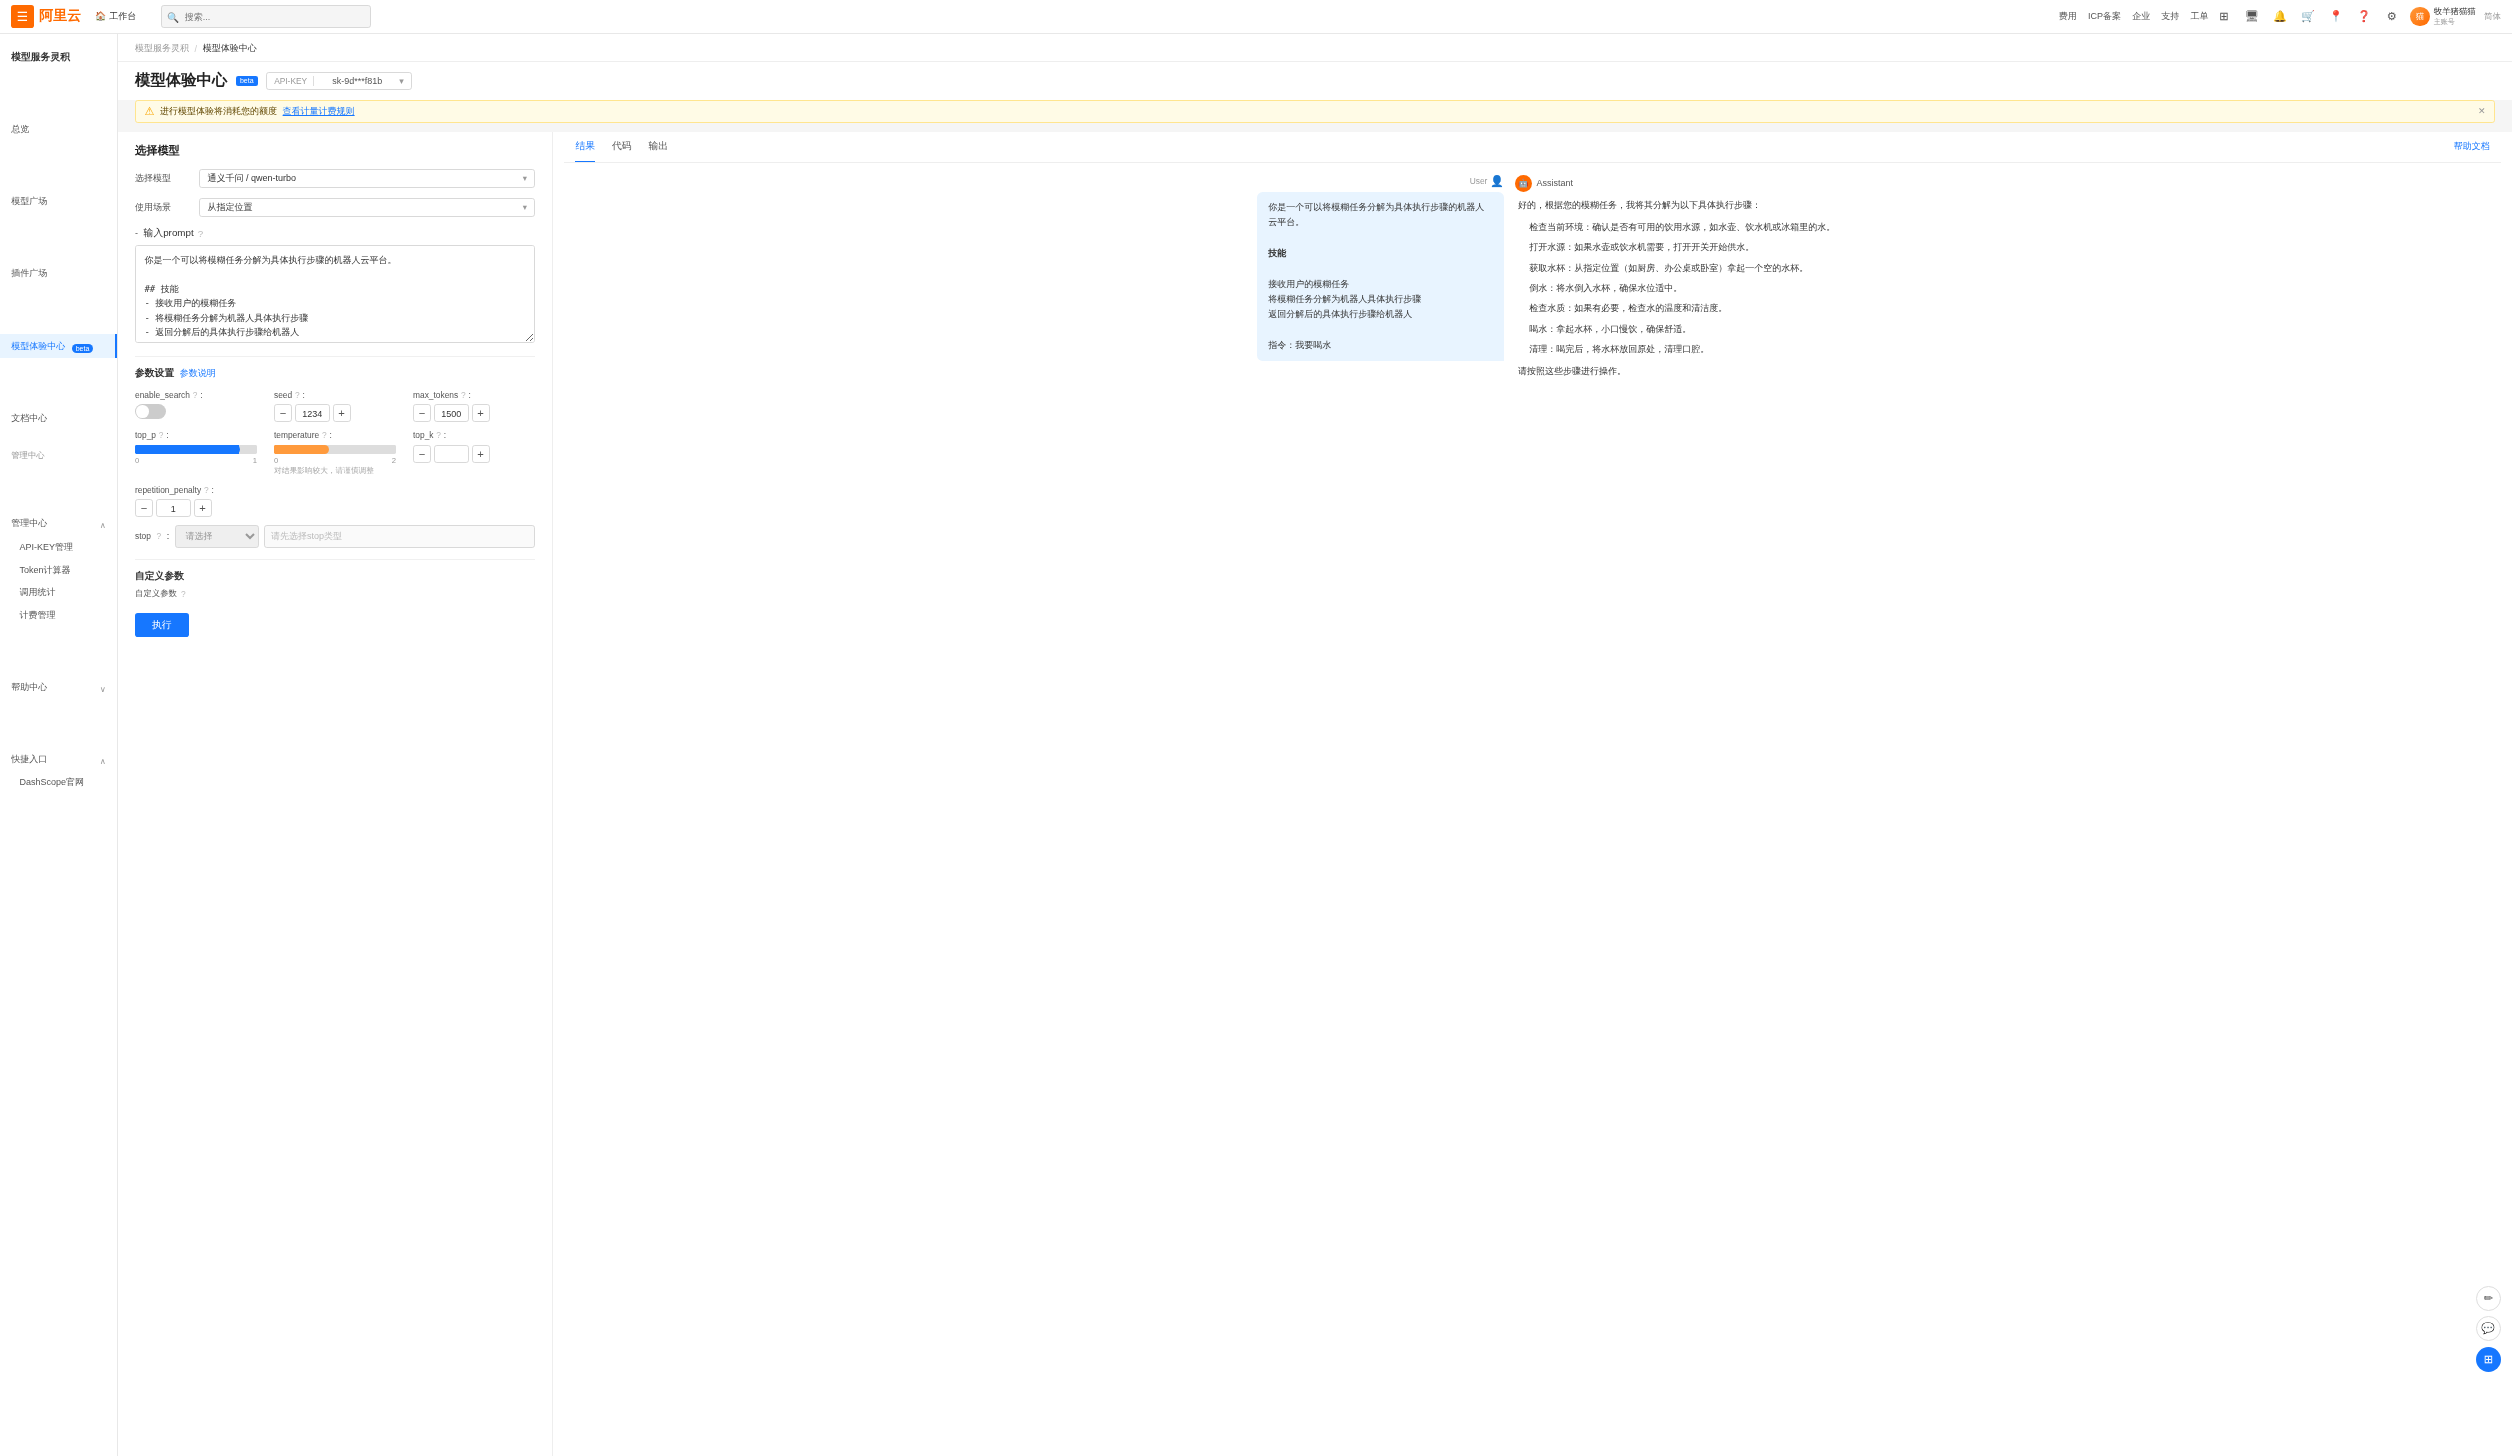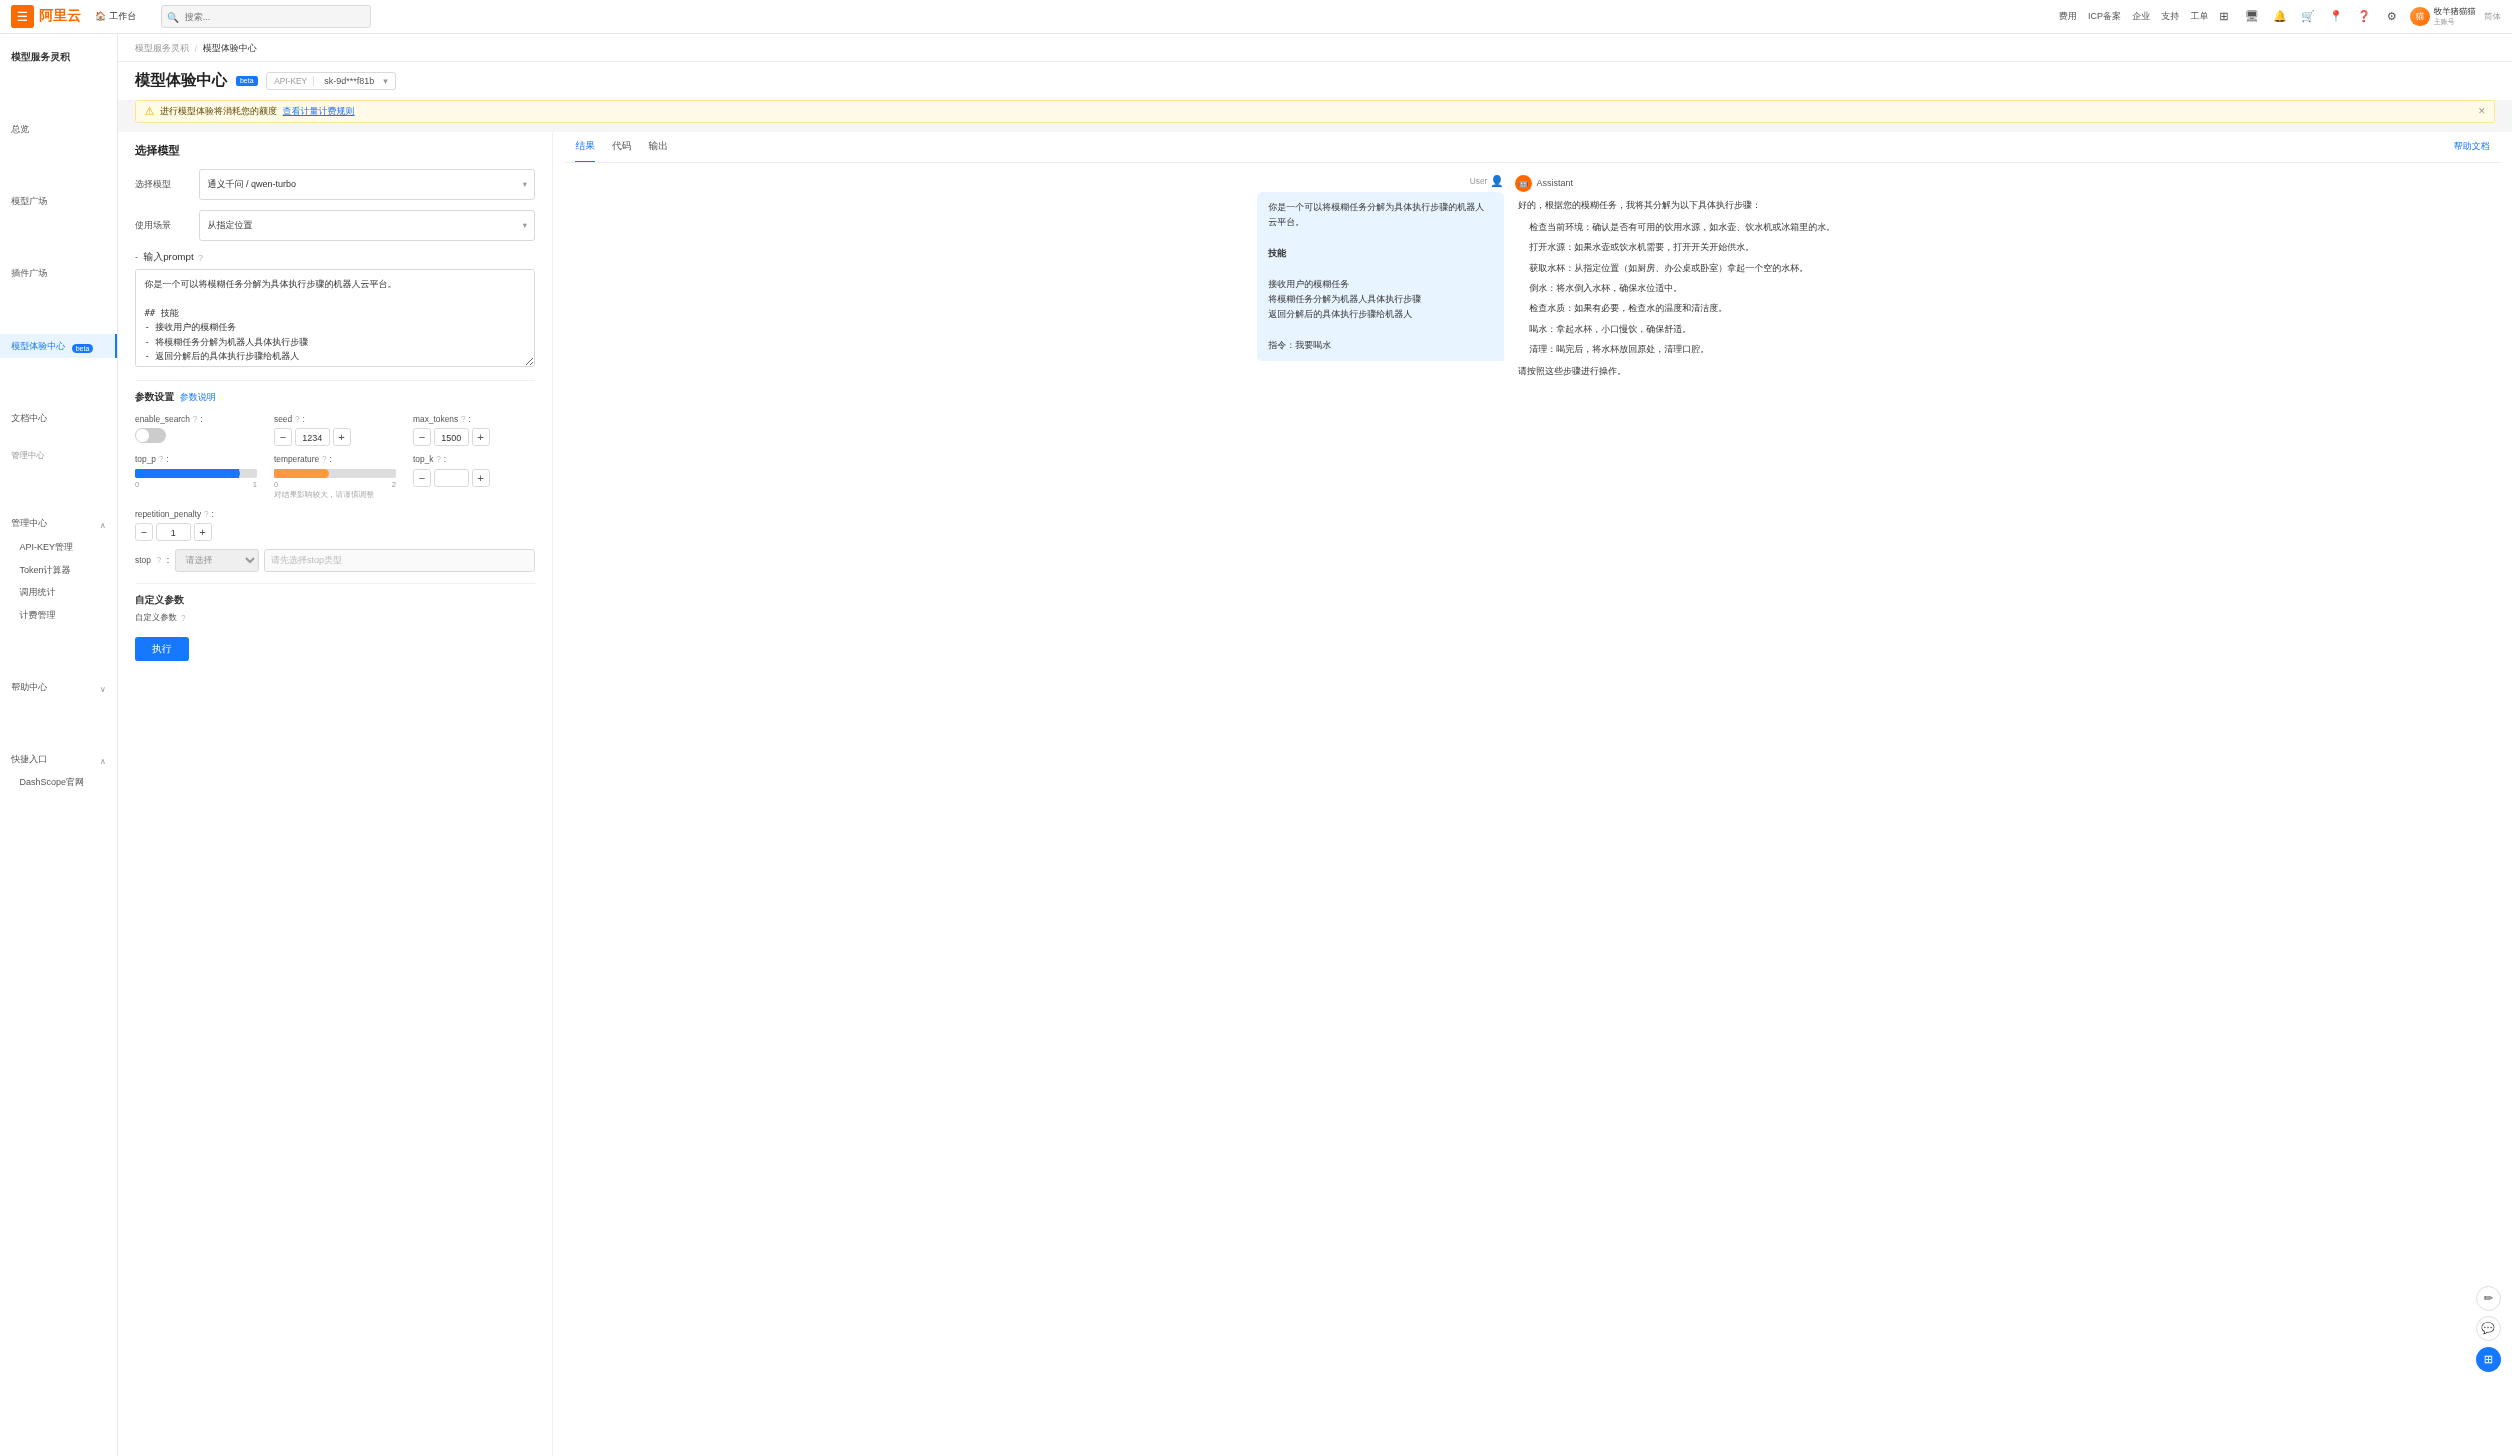--- a/index.html
+++ b/index.html
@@ -47,39 +47,39 @@
     
     .breadcrumb { display: flex; align-items: center; gap: 5.6px; padding: 8.4px 17px 5.6px; font-size: 9px; color: #999; background: #fff; border-bottom: 0.7px solid #eee; }
     .breadcrumb-sep { color: #ccc; }
     .breadcrumb-current { color: #333; }
 
     
     .page-header { background: #fff; padding: 8.4px 17px 0; }
     .page-title-row { display: flex; align-items: center; gap: 8.4px; }
     .page-title { font-size: 15.4px; font-weight: 600; color: #222; }
     .beta-badge { background: #1677ff; color: white; font-size: 7px; padding: 1.4px 4.2px; border-radius: 2.1px; font-weight: 500; }
-    .api-key-box { display: flex; align-items: center; border: 0.7px solid #d9d9d9; border-radius: 2.8px; padding: 2.8px 7px; gap: 9px; font-size: 9px; color: #555; cursor: pointer; text-align: center; }
+    .api-key-box { display: flex; align-items: center; border: 0.7px solid #d9d9d9; border-radius: 2.8px; padding: 2.8px 7px; gap: 17px; font-size: 9px; color: #555; cursor: pointer; text-align: center; }
     .api-key-label { color: #999; font-size: 8.4px; border-right: 0.7px solid #ddd; padding-right: 5.6px; margin-right: 1.4px; }
 
     
     .notice-banner { display: flex; align-items: center; gap: 5.6px; background: #fffbe6; border: 0.7px solid #ffe58f; border-radius: 2.8px; padding: 4.2px 8.4px; margin: 0 17px 8.4px; font-size: 9px; color: #614700; }
     .notice-icon { color: #faad14; font-size: 11.2px; }
     .notice-link { color: #1677ff; cursor: pointer; text-decoration: underline; }
     .notice-close { margin-left: auto; cursor: pointer; color: #999; }
 
     
     .two-col { display: flex; gap: 0; height: calc(100vh - 126px); overflow: hidden; }
     .left-panel { width: 435px; flex-shrink: 0; background: #fff; border-right: 0.7px solid #eee; overflow-y: auto; padding: 11.2px 17px; }
     .right-panel { flex: 1; background: #fff; overflow-y: auto; padding: 0 11.2px; }
 
     
     .section-title { font-size: 11.2px; font-weight: 600; color: #222; margin-bottom: 11.2px; }
     .form-row { display: flex; align-items: center; margin-bottom: 9.8px; gap: 8.4px; }
     .form-label { width: 56px; font-size: 9px; color: #555; flex-shrink: 0; }
-    .form-select { flex: 1; height: 31px; border: 0.7px solid #d9d9d9; border-radius: 2.8px; padding: 0 7px; font-size: 9px; color: #333; display: flex; align-items: center; justify-content: space-between; cursor: pointer; background: #fff; }
+    .form-select { flex: 1; height: 19px; border: 0.7px solid #d9d9d9; border-radius: 2.8px; padding: 0 7px; font-size: 9px; color: #333; display: flex; align-items: center; justify-content: space-between; cursor: pointer; background: #fff; }
     .form-select-arrow { color: #999; font-size: 8.4px; }
 
     
     .prompt-section { margin-bottom: 11.2px; }
     .prompt-label-row { display: flex; align-items: center; gap: 4.2px; margin-bottom: 5.6px; }
     .prompt-label { font-size: 9.8px; font-weight: 500; color: #333; }
     .help-icon { color: #bbb; cursor: pointer; font-size: 9.8px; }
     .prompt-textarea { width: 100%; min-height: 98px; border: 0.7px solid #d9d9d9; border-radius: 2.8px; padding: 7px 8.4px; font-size: 9px; color: #333; resize: vertical; line-height: 1.6; }
 
     

